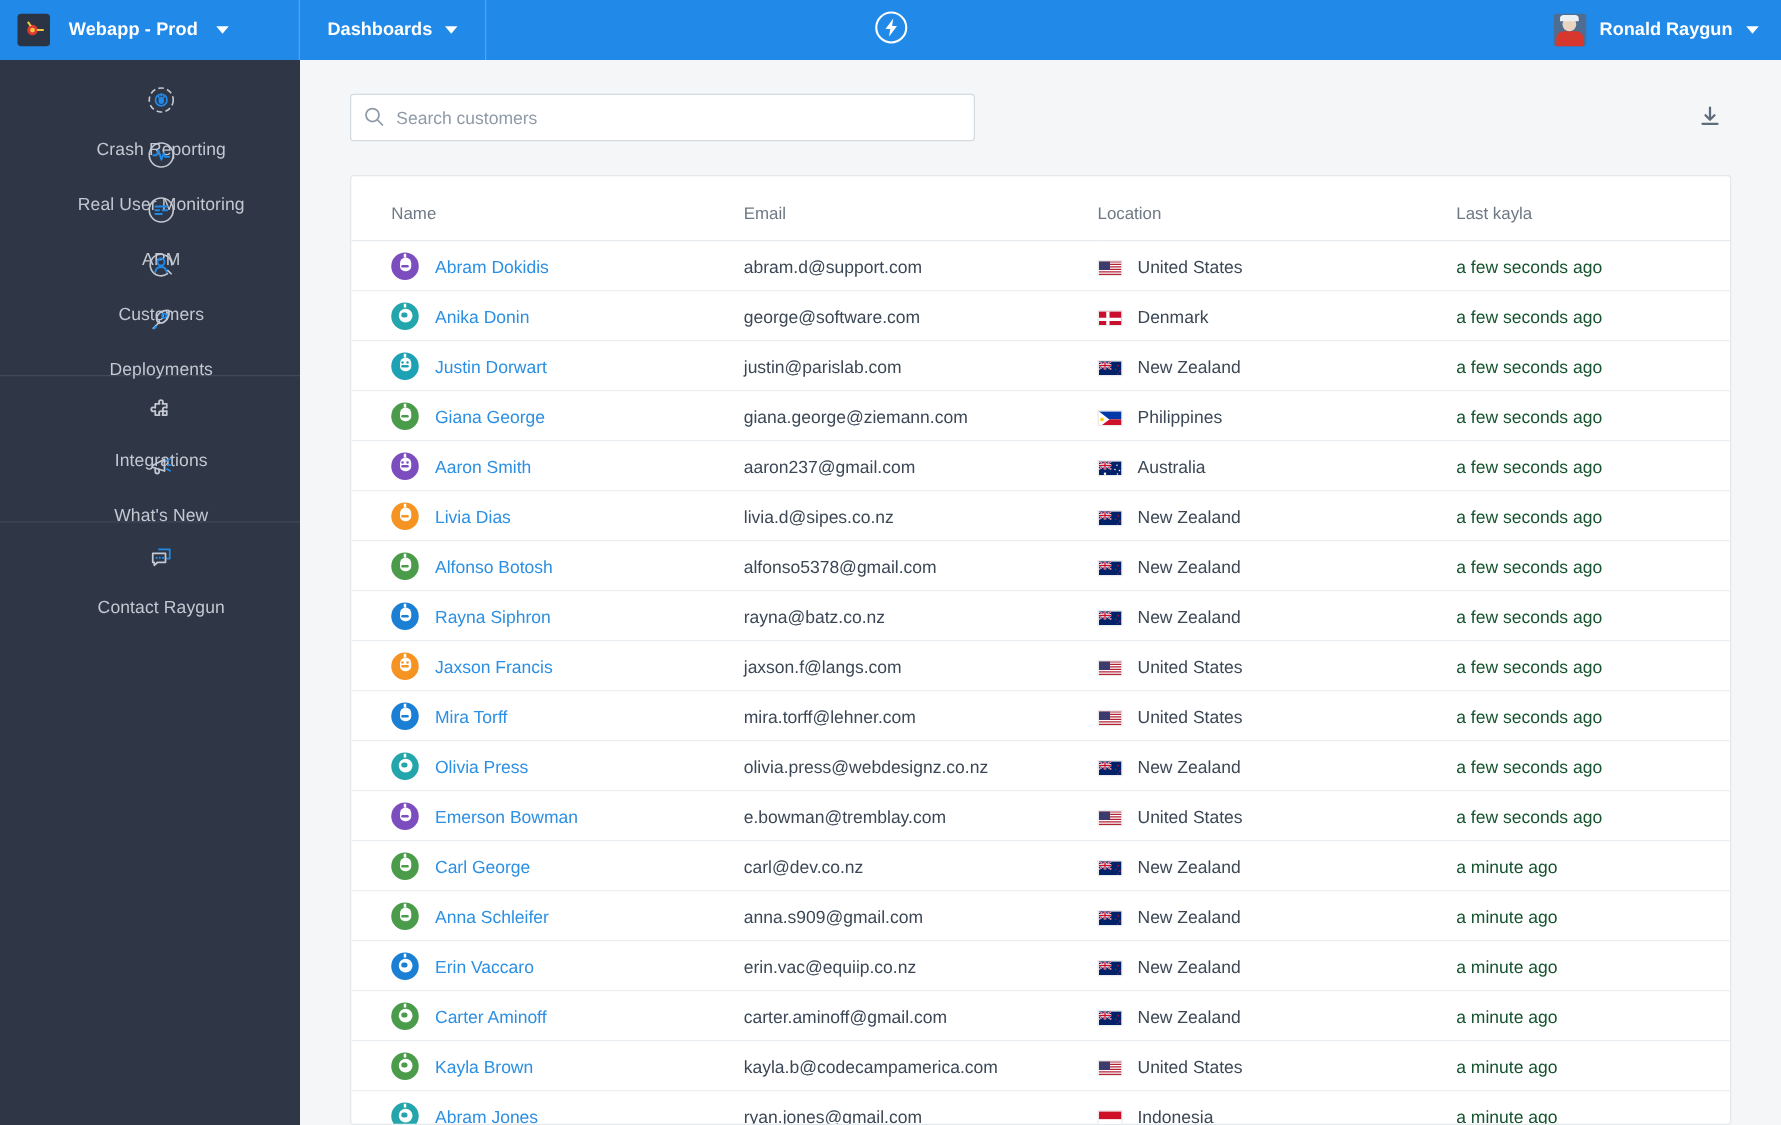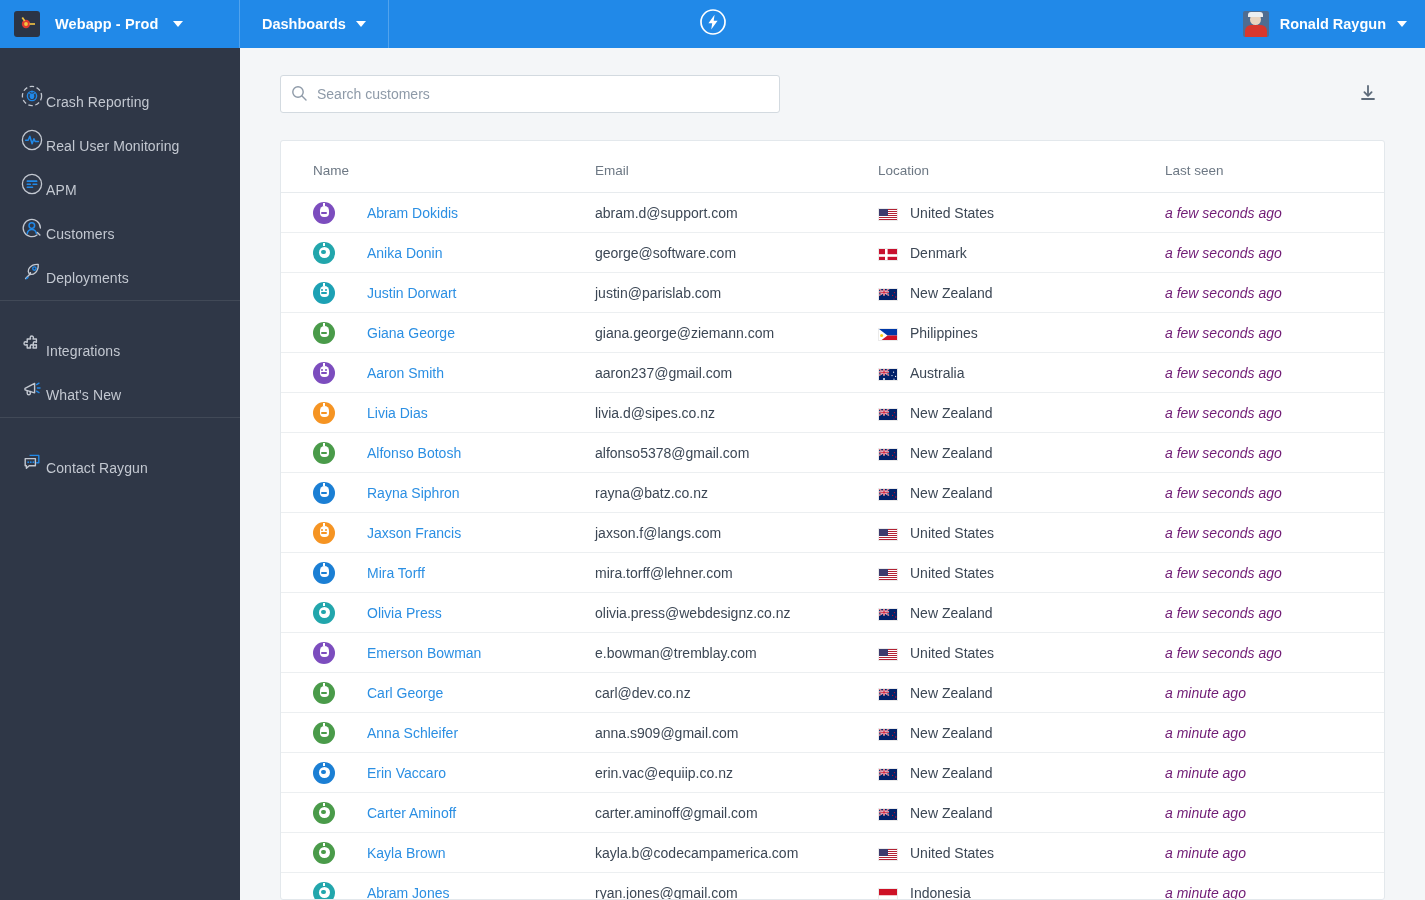--- a/index.html
+++ b/index.html
@@ -69,23 +69,24 @@
 
   
   .sidebar {
     width: 240px; flex: 0 0 240px;
     background: #2f3747;
     padding-top: 12px;
   }
   .side-group { padding: 6px 0; }
   .side-sep { height: 1px; background: rgba(255,255,255,.09); margin: 8px 0; }
   .side-item {
-    display: flex; align-items: flex-end; 
+    display: flex; align-items: center; gap: 17px;
     height: 44px; padding-left: 18px;
     cursor: pointer;
+    flex-direction: column;
   }
   .side-ico { width: 28px; height: 28px; flex: 0 0 28px; display:flex; align-items:center; justify-content:center; }
   .side-label { font-size: 14px; color: #c3c8d1; letter-spacing: .1px; }
 
   
   .main { flex: 1 1 auto; min-width: 0; background: #f4f6f8; padding: 0 40px; display:flex; flex-direction:column; }
   .main-toolbar { display: flex; align-items: center; height: 92px; flex: 0 0 92px; }
   .search-wrap { position: relative; width: 500px; }
   .search-input {
     width: 100%; height: 38px;
@@ -115,33 +116,33 @@
     text-align: left; font-size: 13.5px; font-weight: 400; color: #6d7884;
     padding: 22px 0 14px 0; border-bottom: 1px solid #e7ebee;
   }
   td { padding: 0; border-bottom: 1px solid #eceff1; height: 40px; vertical-align: middle; font-size: 14px; color: #3c4755; }
   .col-name { width: 314px; padding-left: 32px !important; }
   .col-email { width: 283px; }
   .col-loc { width: 287px; }
   .col-seen { width: auto; }
 
   .cell-name { display: flex; align-items: center; gap: 13px; padding-left: 32px; }
-  .cust-link { color: #2b8fe3; font-size: 14px; cursor: pointer; margin-left: 19px; }
+  .cust-link { color: #2b8fe3; font-size: 14px; cursor: pointer; }
 
   
   .ava { width: 22px; height: 22px; border-radius: 50%; flex: 0 0 22px; position: relative; }
   .ava .r-head { position: absolute; left: 6.5px; top: 4px; width: 9px; height: 11px; border-radius: 4.5px 4.5px 4px 4px; background: #fff; }
   .ava .r-mouth{ position: absolute; left: 8px; top: 10.5px; width: 6px; height: 1.6px; border-radius: 1px; }
   .ava .r-ant  { position: absolute; left: 10.4px; top: 1.5px; width: 1.2px; height: 3px; background:#fff; }
   .ava .r-eye  { position: absolute; top: 7px; width: 2px; height: 2px; border-radius: 50%; }
   .ava .r-eye.l{ left: 7.6px; } .ava .r-eye.r{ left: 12.3px; }
 
   .cell-loc { display: flex; align-items: flex-end; gap: 12px; }
   .flag { width: 20px; height: 13px; flex: 0 0 20px; border: 1px solid rgba(0,0,0,.08); position: relative; overflow: hidden; background:#fff; }
-  .cell-seen { color: #701a75; font-style: italic; }
+  .cell-seen { color: #14532d; }
 
   .scroll-area { height: 100%; overflow: hidden; }
 </style>
 </head>
 <body>
 
 <div class="app">
 
   <div class="topbar">
 
@@ -316,21 +317,21 @@
       </div>
 
       <div class="card">
         <div class="scroll-area">
           <table>
             <thead>
               <tr>
                 <th class="col-name">Name</th>
                 <th class="col-email">Email</th>
                 <th class="col-loc">Location</th>
-                <th class="col-seen">Last seen</th>
+                <th class="col-seen">Last kayla</th>
               </tr>
             </thead>
             <tbody id="tbody">
                 <tr>
                   <td class="col-name" style="padding-left:0 !important">
        <span class="cell-name">
          <span class="ava" style="background:#7c4dbe">
                         <span class="r-ant"></span>
                         <span class="r-head"></span>
                         <span class="r-mouth" style="background:#7c4dbe"></span>

